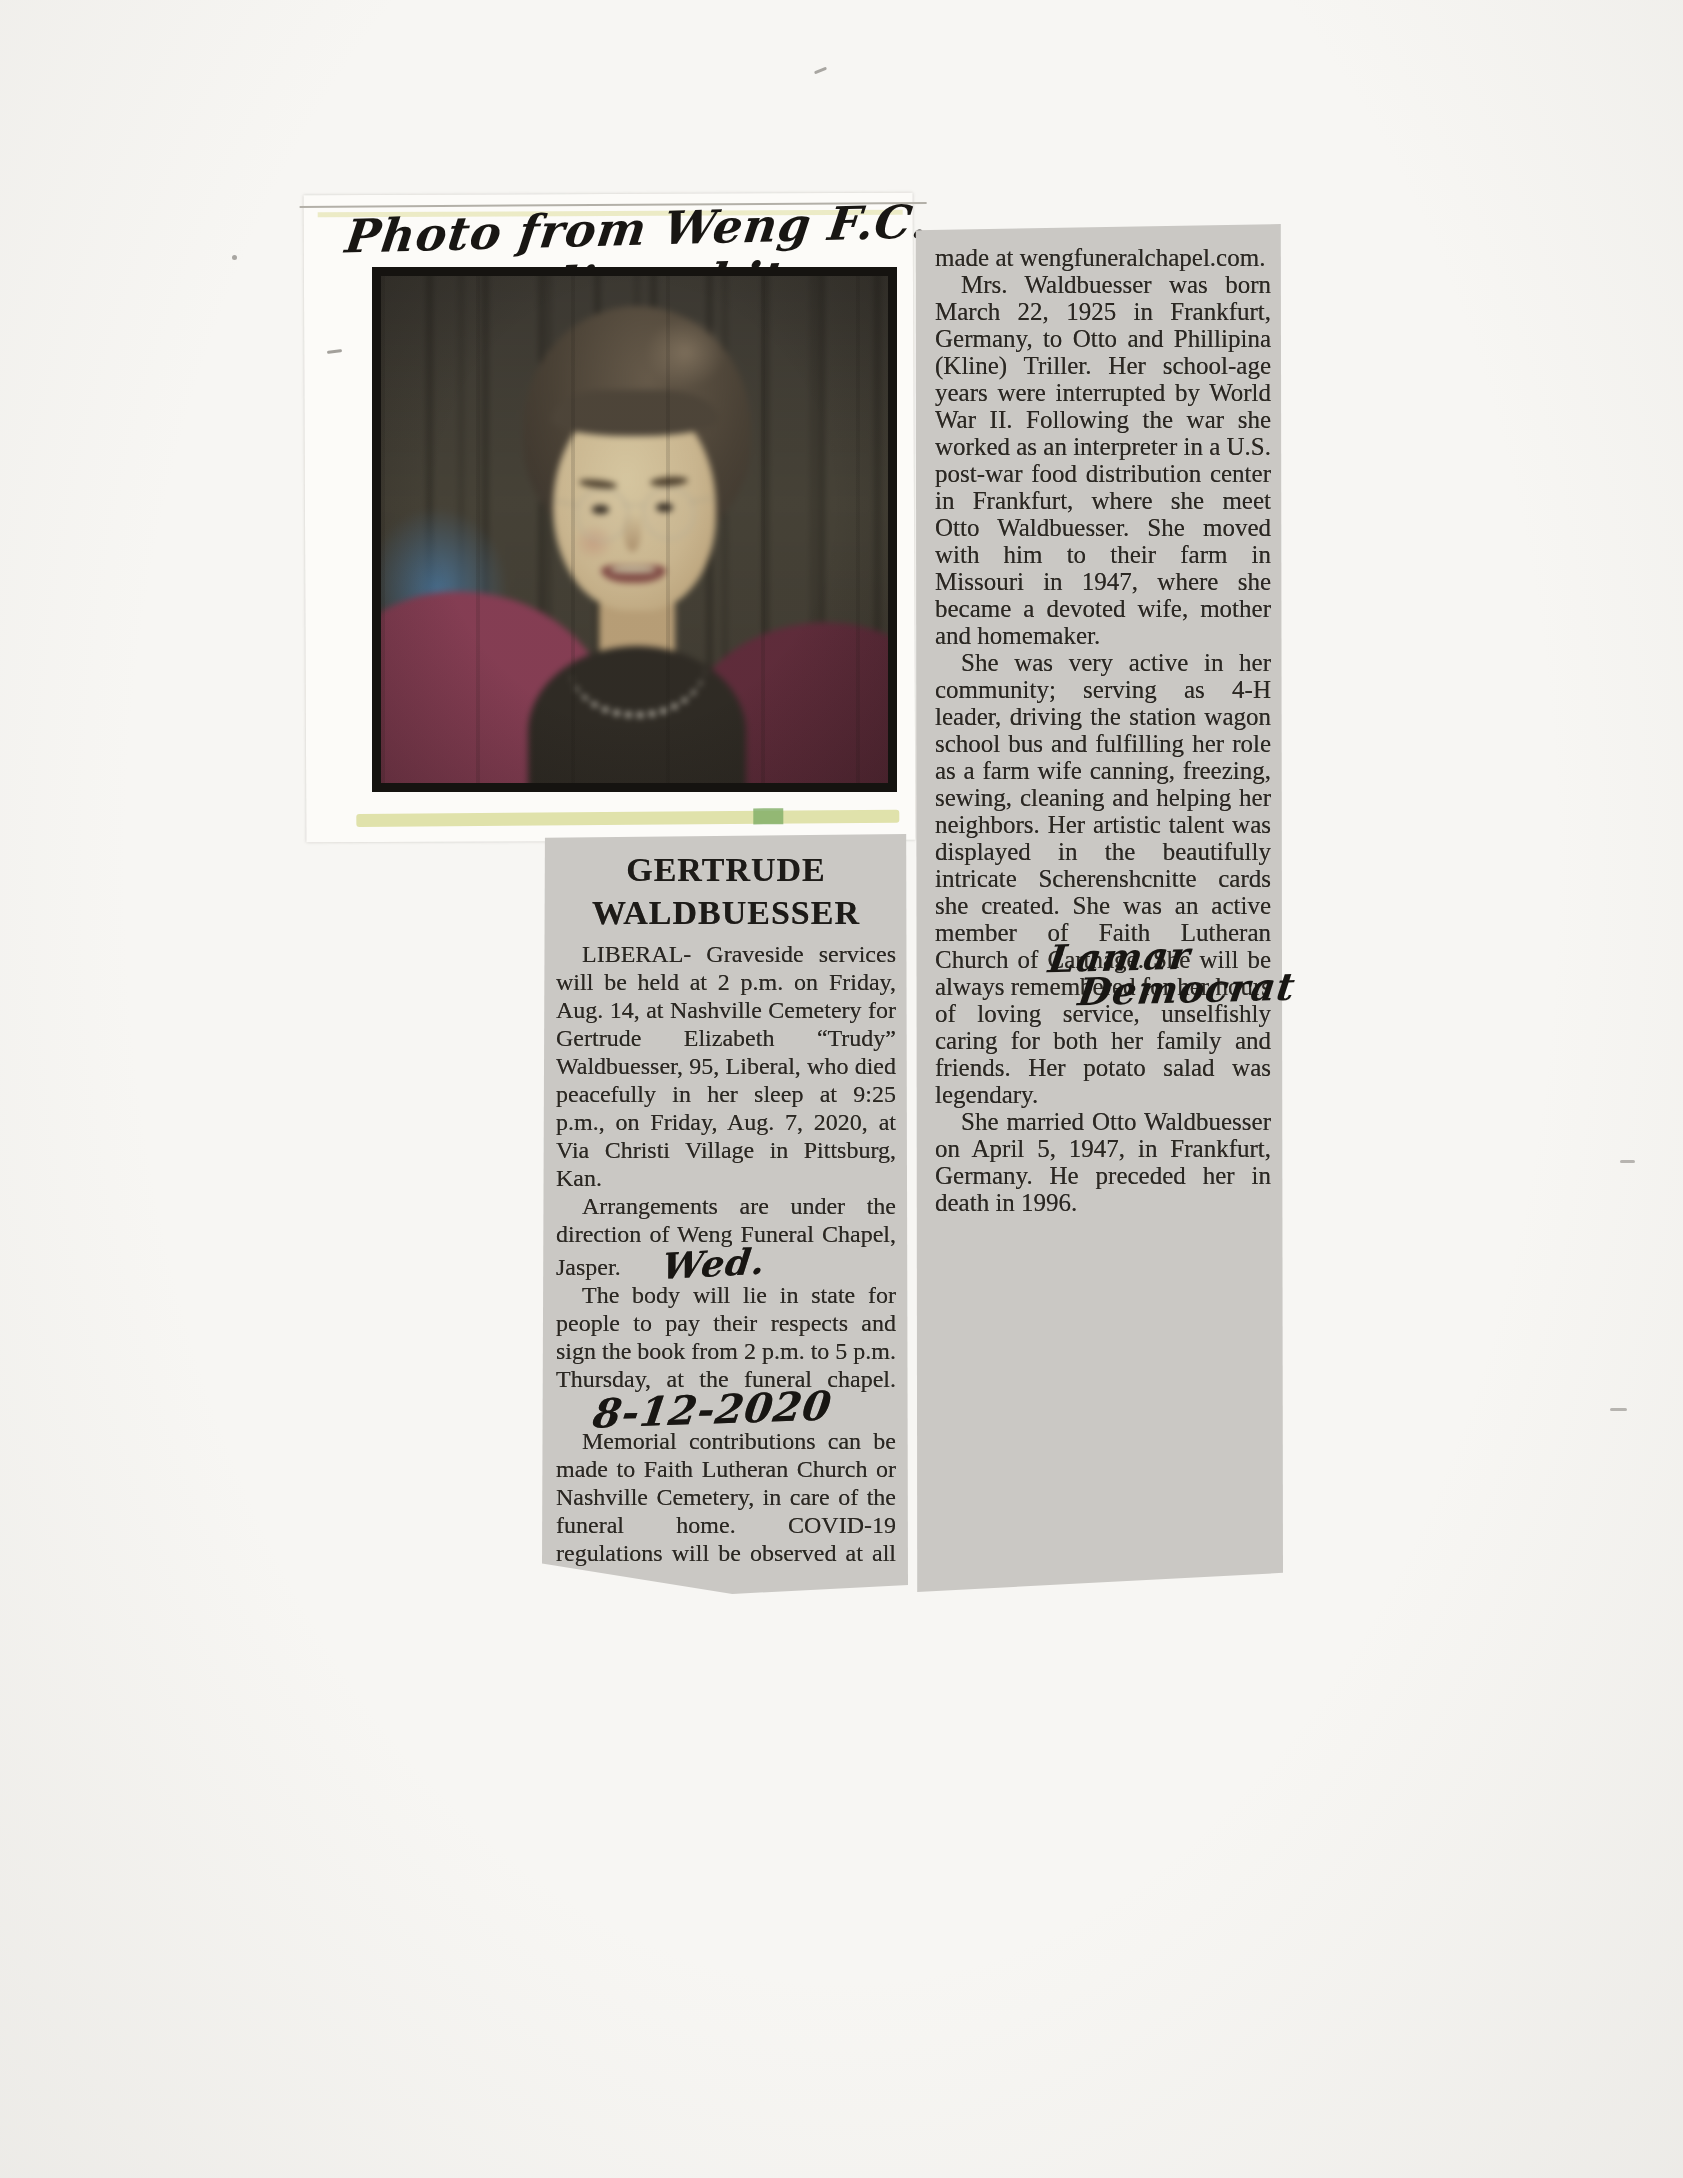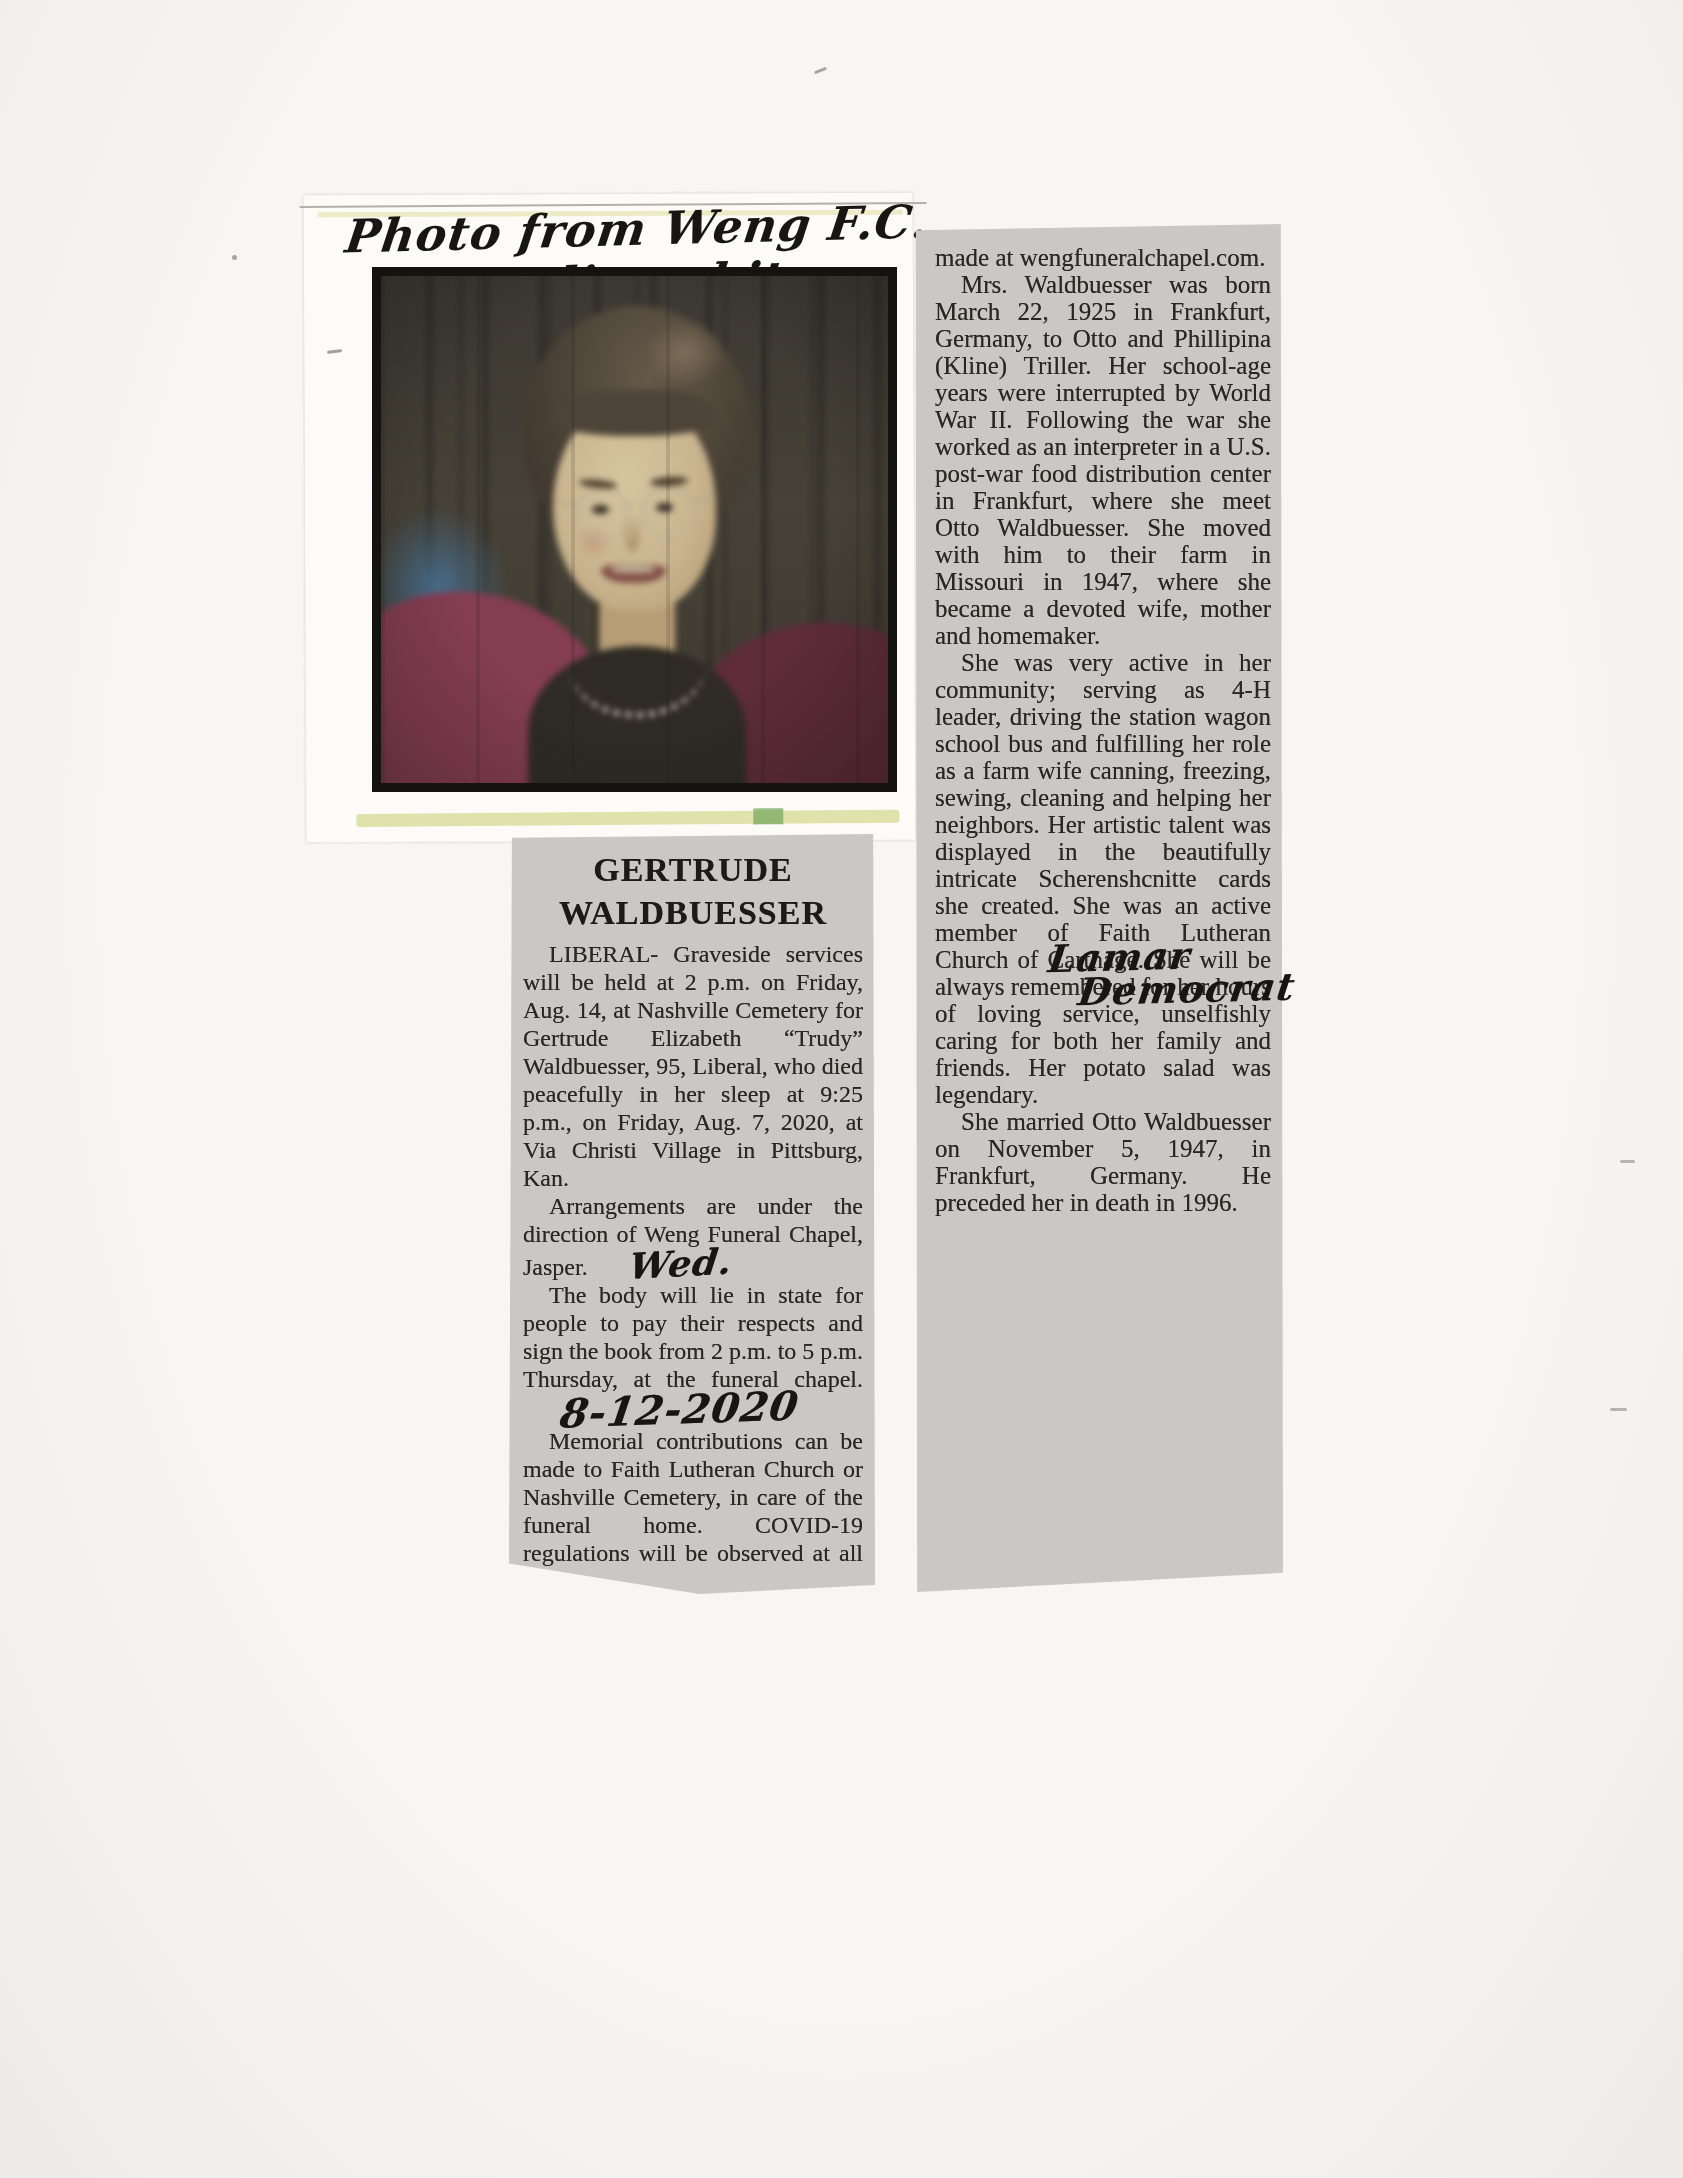--- a/index.html
+++ b/index.html
@@ -75,21 +75,21 @@
     border-bottom:6px dotted #eae5d8;transform:rotate(-2deg);}
   .photo-tone{inset:0;pointer-events:none;
     background:
       radial-gradient(ellipse at 50% 45%, rgba(0,0,0,0) 55%, rgba(10,8,6,0.28) 100%),
       linear-gradient(rgba(62,57,47,0.12), rgba(62,57,47,0.12));}
   .photo-lines{inset:0;pointer-events:none;opacity:.5;
     background:repeating-linear-gradient(90deg, rgba(22,19,15,0.28) 0 4px, rgba(0,0,0,0) 4px 95px);}
   
   .clip{position:absolute;background:#cac8c4;color:#2a2722;
     text-shadow:0 0 0.6px rgba(45,40,33,0.65);}
-  .clip-left{left:509px;top:834px;width:366px;height:760px;
+  .clip-left{left:542px;top:834px;width:366px;height:760px;
     clip-path:polygon(0.8% 0.5%, 99.5% 0%, 100% 98.8%, 52% 100%, 0 96.0%);
     background:linear-gradient(180deg,#ccoacc 0,#cac8c4 0);background:#cac8c4;
     padding:0;box-sizing:border-box;}
   .clip-right{left:915px;top:224px;width:368px;height:1368px;
     clip-path:polygon(0.2% 0.45%, 99.4% 0%, 100% 98.6%, 0.6% 100%);
     box-sizing:border-box;}
   .clip-inner-left{padding:10px 12px 0 14px;}
   .clip-inner-right{padding:20px 12px 0 20px;}
   .headline{font-size:34px;font-weight:bold;text-align:center;line-height:43px;
     letter-spacing:1px;color:#1d1b18;margin:4px 0 6px 0;}
@@ -163,21 +163,21 @@
     <p><span>Memorial contributions can be made to Faith Lutheran Church or Nashville Cemetery, in care of the funeral home. COVID-19 regulations will be observed at all times.</span></p>
     <p><span>Online condolences can be</span></p>
   </div>
 </div>
 
 <div class="clip clip-right">
   <div class="clip-inner-right">
     <p class="no-indent"><span>made at wengfuneralchapel.com.</span></p>
     <p><span>Mrs. Waldbuesser was born March 22, 1925 in Frankfurt, Germany, to Otto and Phillipina (Kline) Triller. Her school-age years were interrupted by World War II. Following the war she worked as an interpreter in a U.S. post-war food distribution center in Frankfurt, where she meet Otto Waldbuesser. She moved with him to their farm in Missouri in 1947, where she became a devoted wife, mother and homemaker.</span></p>
     <p><span>She was very active in her community; serving as 4-H leader, driving the station wagon school bus and fulfilling her role as a farm wife canning, freezing, sewing, cleaning and helping her neighbors. Her artistic talent was displayed in the beautifully intricate Scherenshcnitte cards she created. She was an active member of Faith Lutheran Church of Carthage. She will be always remembered for her hours of loving service, unselfishly caring for both her family and friends. Her potato salad was legendary.</span></p>
-    <p><span>She married Otto Waldbuesser on November 5, 1947, in Frankfurt, Germany. He preceded her in death in 1996.</span></p>
+    <p><span>She married Otto Waldbuesser on April 5, 1947, in Frankfurt, Germany. He preceded her in death in 1996.</span></p>
   </div>
 </div>
 
 <div class="hand hand-lamar">
   <span>Lamar</span>
   <span class="l2">Democrat</span>
 </div>
 
 <div class="speck speck-dot"></div>
 <div class="speck speck-dash-left"></div>

